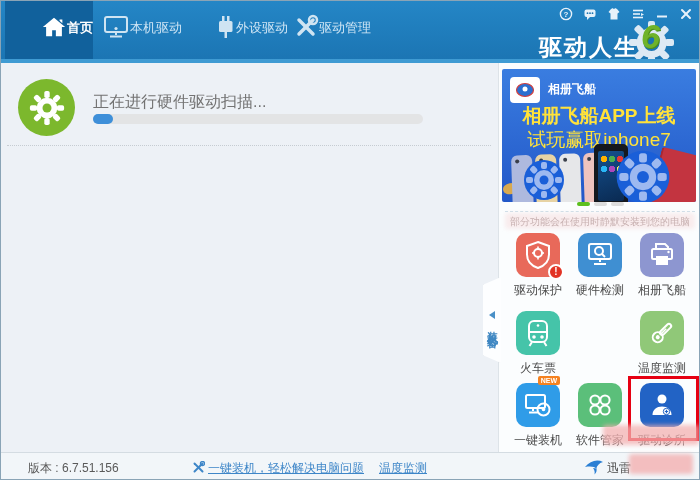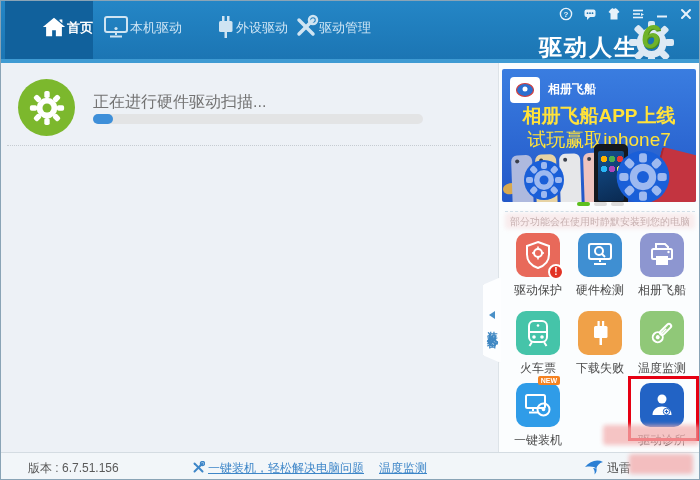--- a/index.html
+++ b/index.html
@@ -396,31 +396,20 @@
             <path d="M4 13 h18" stroke="#fff" stroke-width="2"></path>
             <circle cx="9" cy="18" r="1.8" fill="#fff"></circle>
             <circle cx="17" cy="18" r="1.8" fill="#fff"></circle>
             <path d="M7 23 l-2.5 4 M19 23 l2.5 4" stroke="#fff" stroke-width="2"></path>
             <circle cx="13" cy="6.5" r="1.3" fill="#fff"></circle>
           </svg>
       </div>
       <div class="app-lb">火车票</div>
     </div>
 
-    <div class="app" style="left:70px;top:248px">
-      <div class="app-ic" style="background: rgb(240, 161, 72);">
-        <svg width="24" height="28" viewBox="0 0 24 28">
-            <rect x="9.5" y="2" width="2.2" height="5" fill="#fff"></rect>
-            <rect x="14" y="2" width="2.2" height="5" fill="#fff"></rect>
-            <rect x="6" y="7" width="13.5" height="12" rx="1.5" fill="#fff"></rect>
-            <rect x="11.5" y="19" width="2.5" height="7" fill="#fff"></rect>
-          </svg>
-      </div>
-      <div class="app-lb">下载失败</div>
-    </div>
 
     <div class="app" style="left:132px;top:248px">
       <div class="app-ic" style="background: rgb(144, 200, 120);">
         <svg width="28" height="28" viewBox="0 0 28 28">
             <g transform="rotate(45 14 14)">
               <rect x="11.8" y="2" width="4.4" height="14" rx="2.2" fill="none" stroke="#fff" stroke-width="2"></rect>
               <circle cx="14" cy="20" r="5" fill="none" stroke="#fff" stroke-width="2"></circle>
               <circle cx="14" cy="20" r="2" fill="#fff"></circle>
               <path d="M14 16 v-8" stroke="#fff" stroke-width="1.6"></path>
             </g>
@@ -435,20 +424,33 @@
             <rect x="2" y="4" width="19" height="13" rx="1.5" fill="none" stroke="#fff" stroke-width="2"></rect>
             <path d="M9 17 v3 M5 21.5 h9" stroke="#fff" stroke-width="2"></path>
             <circle cx="19.5" cy="18.5" r="6" fill="none" stroke="#fff" stroke-width="2"></circle>
             <circle cx="19.5" cy="18.5" r="1.8" fill="#fff"></circle>
           </svg>
         <div class="badge-new">NEW</div>
       </div>
       <div class="app-lb">一键装机</div>
     </div>
 
+    <div class="app" style="left:70px;top:320px">
+      <div class="app-ic" style="background: rgb(91, 191, 122);">
+        <svg width="28" height="28" viewBox="0 0 28 28">
+            <g fill="none" stroke="#fff" stroke-width="2">
+              <circle cx="9" cy="9" r="4.6"></circle>
+              <circle cx="19" cy="9" r="4.6"></circle>
+              <circle cx="9" cy="19" r="4.6"></circle>
+              <circle cx="19" cy="19" r="4.6"></circle>
+            </g>
+          </svg>
+      </div>
+      <div class="app-lb">软件管家</div>
+    </div>
 
     <div class="app" style="left:132px;top:320px">
       <div class="app-ic" style="background: rgb(34, 99, 197);">
         <svg width="28" height="28" viewBox="0 0 28 28">
             <circle cx="14" cy="8" r="4.5" fill="#fff"></circle>
             <path d="M4.5 24 c0-5.5 4.2-8.5 9.5-8.5 s9.5 3 9.5 8.5 Z" fill="#fff"></path>
             <circle cx="18.5" cy="20.5" r="3.2" fill="#fff" stroke="#2263c5" stroke-width="1"></circle>
             <path d="M18.5 18.8 v3.4 M16.8 20.5 h3.4" stroke="#2263c5" stroke-width="1.2"></path>
           </svg>
       </div>

